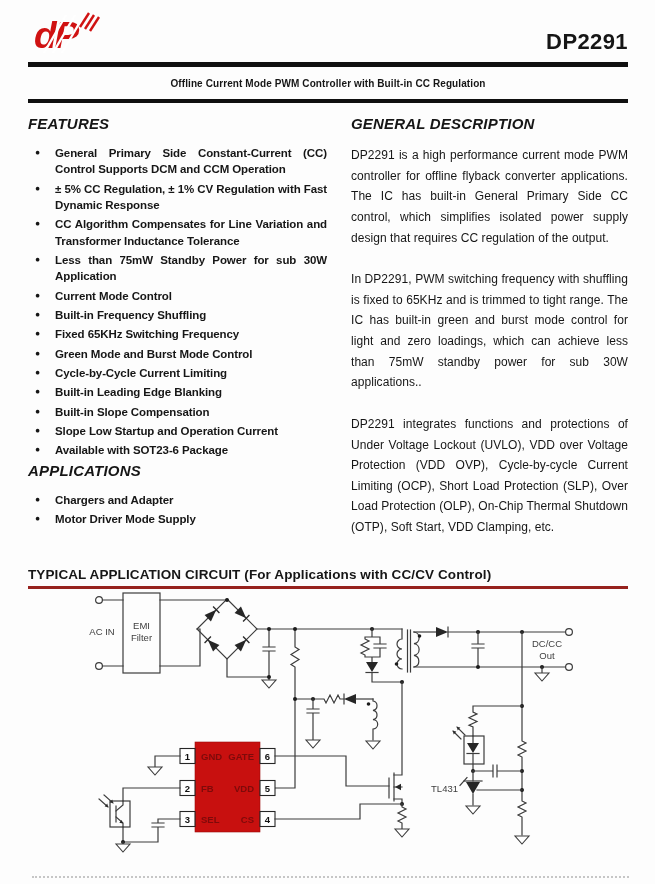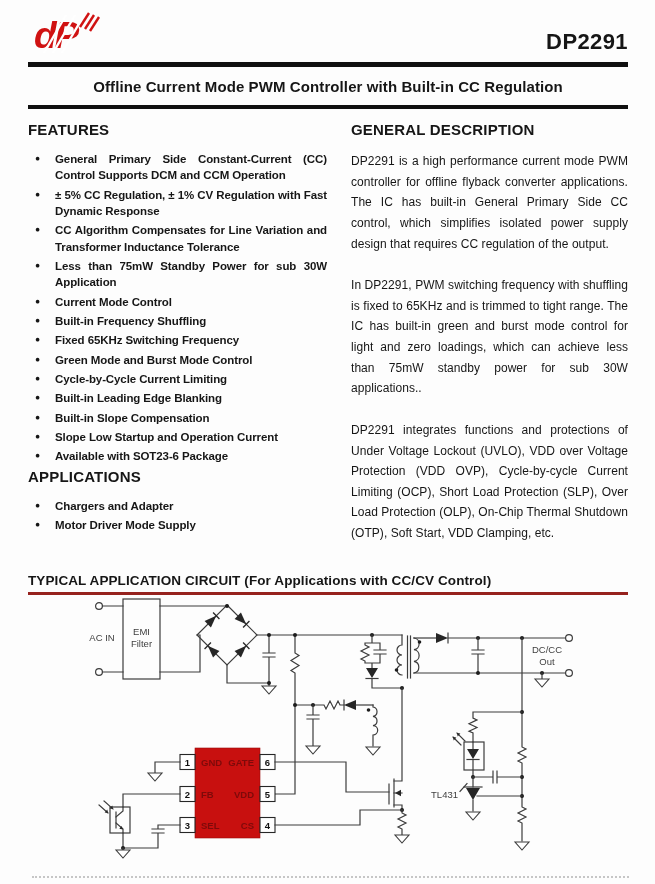--- a/index.html
+++ b/index.html
@@ -13,27 +13,27 @@
   body{
     width:655px;height:884px;position:relative;overflow:hidden;
     background:#fdfdfd;color:var(--ink);
     font-family:"Liberation Sans",sans-serif;
   }
   .page{padding:8px 27px 0 28px;}
   
   .hdr{display:flex;justify-content:space-between;align-items:flex-end;height:50px;}
   .part{font-size:22px;font-weight:bold;letter-spacing:.4px;padding-bottom:3px;}
   .rule-a{height:5px;background:#101010;margin-top:4px;}
-  .doc-title{font-size:15px;font-weight:bold;text-align:center;margin:11px 0 10px;letter-spacing:.1px;}
+  .doc-title{font-size:10px;font-weight:bold;text-align:center;margin:11px 0 10px;letter-spacing:.1px;}
   .rule-b{height:4px;background:#101010;}
   
   .cols{display:flex;gap:24px;margin-top:12px;}
   .col-l{width:299px;flex:none;}
   .col-r{flex:1;min-width:0;}
-  h2.sec{font-size:15px;font-weight:bold;margin:0 0 13px;letter-spacing:.2px;}
+  h2.sec{font-size:15px;font-weight:bold;margin:0 0 13px;letter-spacing:.2px;font-style:italic;}
   ul.blist{list-style:none;margin:0;padding:0;}
   ul.blist li{
     position:relative;padding-left:27px;font-weight:bold;font-size:11.5px;
     line-height:1.42;text-align:justify;margin-bottom:3px;letter-spacing:-.1px;
   }
   ul.blist li::before{content:"\25CF";position:absolute;left:7px;top:1px;font-size:8.5px;}
   .apps-h{margin-top:18px;}
   .desc p{font-size:12px;line-height:1.72;text-align:justify;margin:0 0 21px;letter-spacing:.05px;}
   
   .circ{margin-top:8px;}

